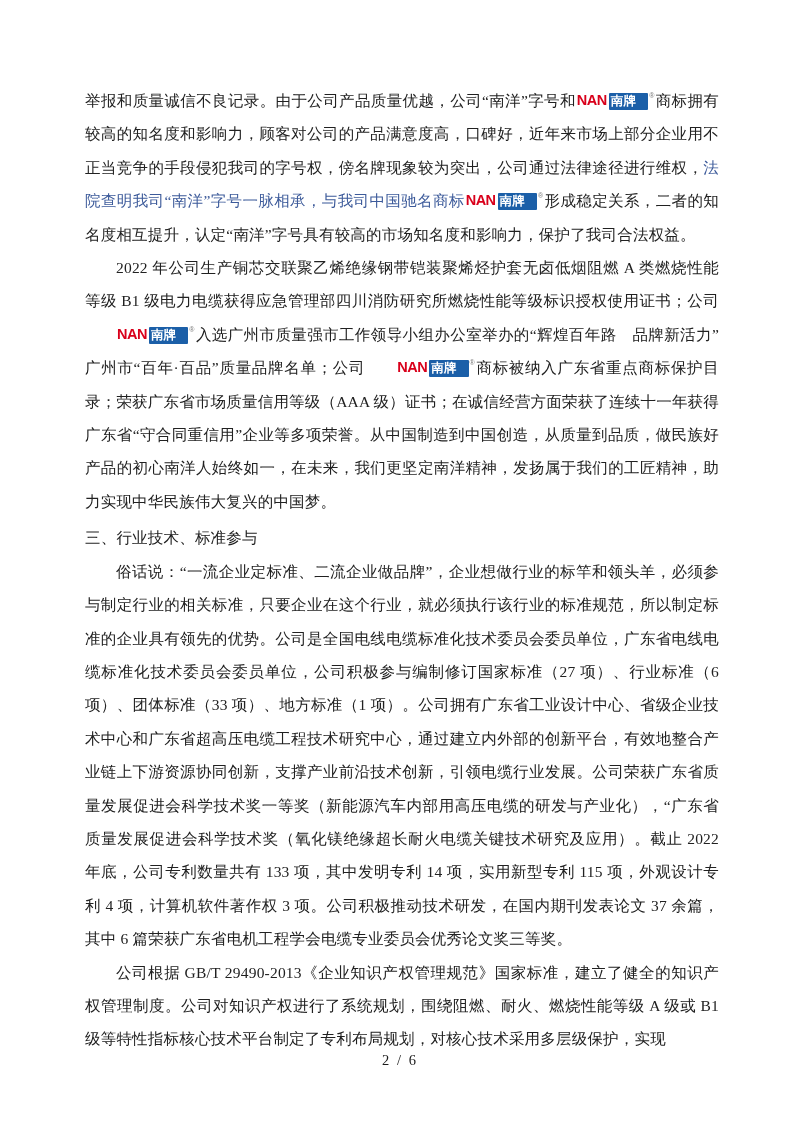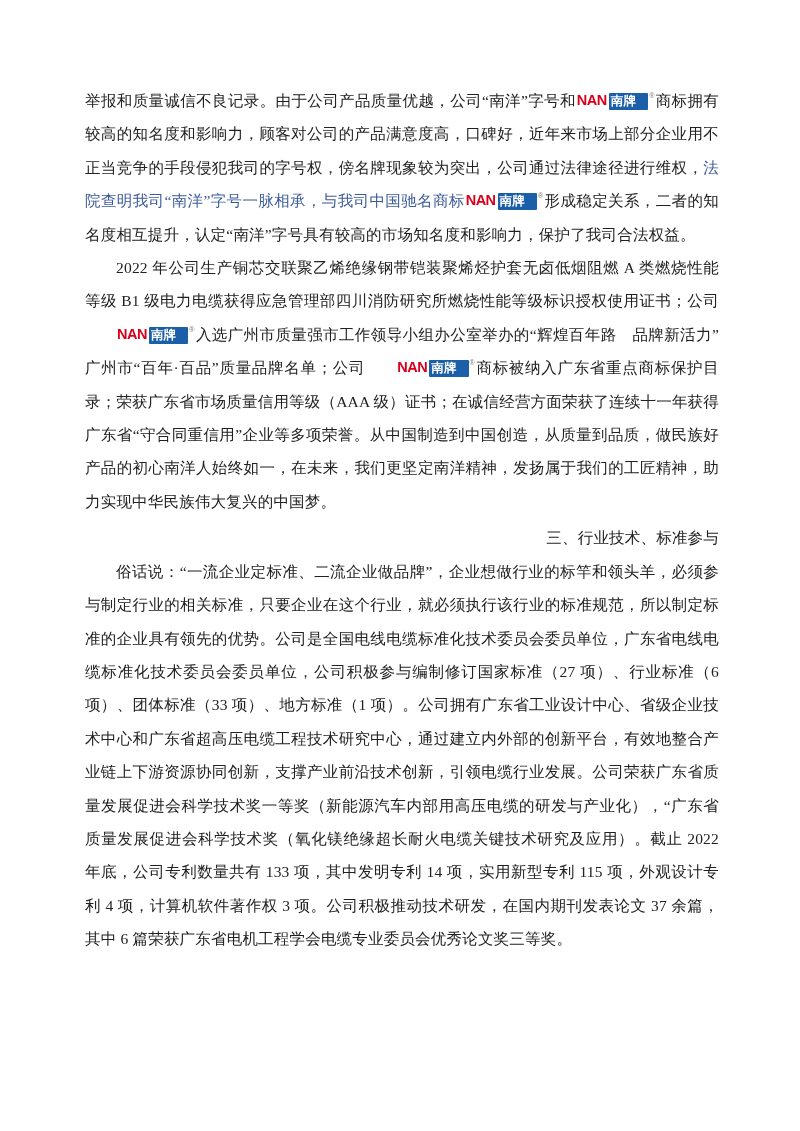--- a/index.html
+++ b/index.html
@@ -27,26 +27,25 @@
     margin: 0;
     font-size: 15.5px;
     line-height: 33.4px;
     text-align: justify;
     text-justify: inter-ideograph;
     letter-spacing: 0.2px;
     word-break: break-all;
   }
   .para.indent { text-indent: 2em; }
   .heading {
-    margin: 3px 0 0 8px;
+    margin: 3px 0 0 0;
     font-size: 15.5px;
     line-height: 33.4px;
     font-weight: normal;
     letter-spacing: 0.2px;
-    text-align: right;
   }
   .run-blue {  }
   .brand-logo {
     display: inline-block;
     white-space: nowrap;
     line-height: 1;
     transform: translateY(-1px);
     margin: 0 1px;
   }
   .brand-nan {
@@ -84,14 +83,16 @@
 </style>
 </head>
 <body>
 
 <div class="page">
   <div class="content" id="doc-content">
       <p class="para"><span>举报和质量诚信不良记录。由于公司产品质量优越，公司“南洋”字号和</span><span class="brand-logo"><span class="brand-nan" style="color: rgb(217, 0, 27);">NAN</span><span class="brand-nanpai" style="background: rgb(27, 95, 168);">南牌</span><span class="brand-reg">®</span></span><span>商标拥有较高的知名度和影响力，顾客对公司的产品满意度高，口碑好，近年来市场上部分企业用不正当竞争的手段侵犯我司的字号权，傍名牌现象较为突出，公司通过法律途径进行维权，</span><span class="run-blue" style="color: rgb(60, 90, 154);">法院查明我司“南洋”字号一脉相承，与我司中国驰名商标</span><span class="brand-logo"><span class="brand-nan" style="color: rgb(217, 0, 27);">NAN</span><span class="brand-nanpai" style="background: rgb(27, 95, 168);">南牌</span><span class="brand-reg">®</span></span><span>形成稳定关系，二者的知名度相互提升，认定“南洋”字号具有较高的市场知名度和影响力，保护了我司合法权益。</span></p>
       <p class="para indent"><span>2022 年公司生产铜芯交联聚乙烯绝缘钢带铠装聚烯烃护套无卤低烟阻燃 A 类燃烧性能等级 B1 级电力电缆获得应急管理部四川消防研究所燃烧性能等级标识授权使用证书；公司</span><span class="brand-logo"><span class="brand-nan" style="color: rgb(217, 0, 27);">NAN</span><span class="brand-nanpai" style="background: rgb(27, 95, 168);">南牌</span><span class="brand-reg">®</span></span><span>入选广州市质量强市工作领导小组办公室举办的“辉煌百年路　品牌新活力”广州市“百年·百品”质量品牌名单；公司</span><span class="brand-logo"><span class="brand-nan" style="color: rgb(217, 0, 27);">NAN</span><span class="brand-nanpai" style="background: rgb(27, 95, 168);">南牌</span><span class="brand-reg">®</span></span><span>商标被纳入广东省重点商标保护目录；荣获广东省市场质量信用等级（AAA 级）证书；在诚信经营方面荣获了连续十一年获得广东省“守合同重信用”企业等多项荣誉。从中国制造到中国创造，从质量到品质，做民族好产品的初心南洋人始终如一，在未来，我们更坚定南洋精神，发扬属于我们的工匠精神，助力实现中华民族伟大复兴的中国梦。</span></p>
       <h2 class="heading">三、行业技术、标准参与</h2>
       <p class="para indent"><span>俗话说：“一流企业定标准、二流企业做品牌”，企业想做行业的标竿和领头羊，必须参与制定行业的相关标准，只要企业在这个行业，就必须执行该行业的标准规范，所以制定标准的企业具有领先的优势。公司是全国电线电缆标准化技术委员会委员单位，广东省电线电缆标准化技术委员会委员单位，公司积极参与编制修订国家标准（27 项）、行业标准（6 项）、团体标准（33 项）、地方标准（1 项）。公司拥有广东省工业设计中心、省级企业技术中心和广东省超高压电缆工程技术研究中心，通过建立内外部的创新平台，有效地整合产业链上下游资源协同创新，支撑产业前沿技术创新，引领电缆行业发展。公司荣获广东省质量发展促进会科学技术奖一等奖（新能源汽车内部用高压电缆的研发与产业化），“广东省质量发展促进会科学技术奖（氧化镁绝缘超长耐火电缆关键技术研究及应用）。截止 2022 年底，公司专利数量共有 133 项，其中发明专利 14 项，实用新型专利 115 项，外观设计专利 4 项，计算机软件著作权 3 项。公司积极推动技术研发，在国内期刊发表论文 37 余篇，其中 6 篇荣获广东省电机工程学会电缆专业委员会优秀论文奖三等奖。</span></p>
+      <p class="para indent"><span>公司根据 GB/T 29490-2013《企业知识产权管理规范》国家标准，建立了健全的知识产权管理制度。公司对知识产权进行了系统规划，围绕阻燃、耐火、燃烧性能等级 A 级或 B1 级等特性指标核心技术平台制定了专利布局规划，对核心技术采用多层级保护，实现</span></p>
     </div>
+  <div class="footer">2 / 6</div>
 </div>
 
 </body></html>

